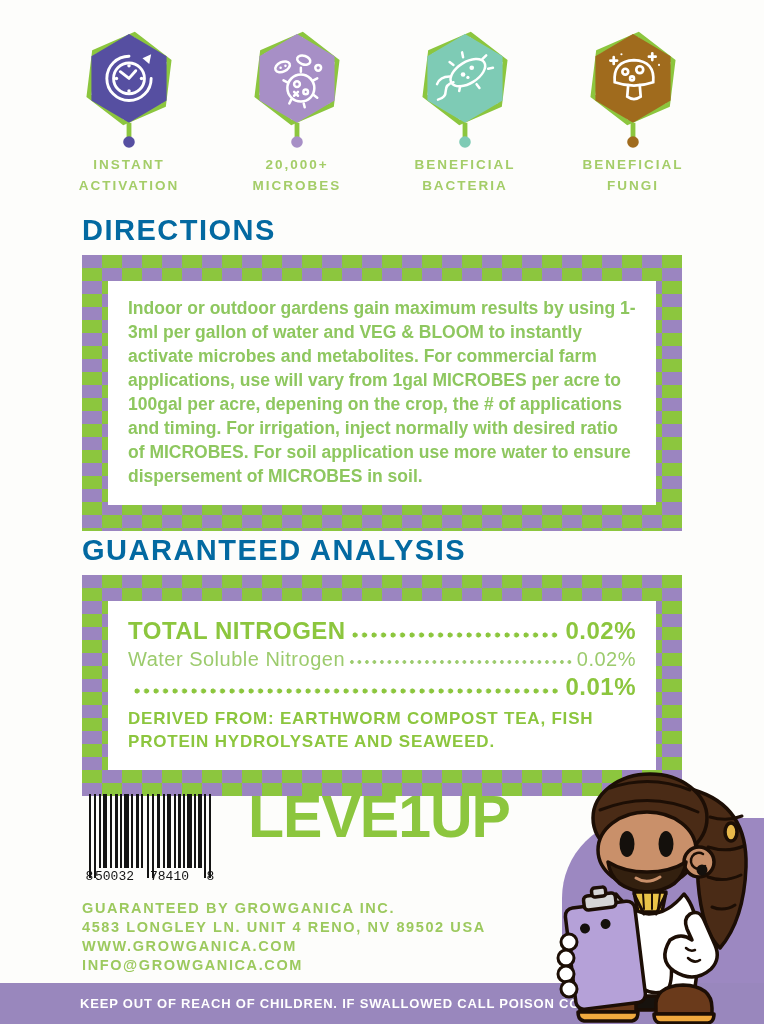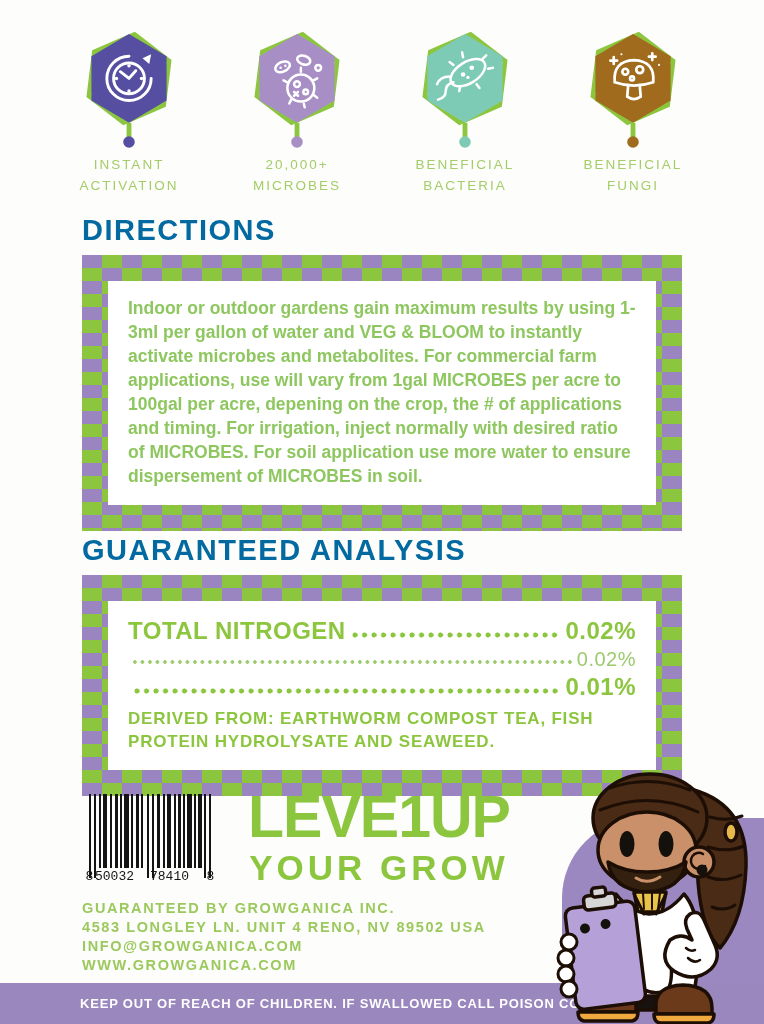--- a/index.html
+++ b/index.html
@@ -6,21 +6,21 @@
   body{
     width:764px;height:1024px;position:relative;overflow:hidden;
     background:#fdfdfb;
     font-family:"Liberation Sans", sans-serif;
   }
   
   .features{position:absolute;top:28px;left:45px;width:674px;display:flex;}
   .feature{width:168px;text-align:center;}
   .feature svg{width:106px;height:122px;display:block;margin:0 auto;}
   .feature-label{
-    margin-top:5px;font-size:13.5px;font-weight:normal;letter-spacing:2px;
+    margin-top:5px;font-size:13.5px;font-weight:bold;letter-spacing:2px;
     color:#a4cd68;line-height:1.55;
   }
   
   .section-heading{
     position:absolute;left:82px;color:#0369a1;font-weight:800;
     font-size:29px;letter-spacing:1.5px;margin:0;
   }
   #directions-heading{top:214px;}
   #analysis-heading{top:534px;}
   
@@ -211,20 +211,21 @@
 <h2 class="section-heading" id="analysis-heading">GUARANTEED ANALYSIS</h2>
 
 <div class="checker-box" id="analysis-box">
   <div class="box-inner">
     <div class="analysis-row">
       <span>TOTAL NITROGEN</span>
       <span class="leader"></span>
       <span>0.02%</span>
     </div>
     <div class="analysis-row sub">
+      <span>Water Soluble Nitrogen</span>
       <span class="leader"></span>
       <span>0.02%</span>
     </div>
     <div class="analysis-row">
       <span class="leader"></span>
       <span>0.01%</span>
     </div>
     <p class="derived">DERIVED FROM: EARTHWORM COMPOST TEA, FISH PROTEIN HYDROLYSATE AND SEAWEED.</p>
   </div>
 </div>
@@ -259,28 +260,27 @@
   <div class="barcode-digits">
     <span class="bd-outer">8</span>
     <span class="bd-group">50032</span>
     <span class="bd-group">78410</span>
     <span class="bd-outer">8</span>
   </div>
 </div>
 
 <div class="brand">
   <div class="brand-line1">LEVE1UP</div>
-  <div class="brand-line2">YOUR GROW</div>
 </div>
 
 <div class="contact">
   <div>GUARANTEED BY GROWGANICA INC.</div>
   <div>4583 LONGLEY LN. UNIT 4 RENO, NV 89502 USA</div>
+  <div>WWW.GROWGANICA.COM</div>
   <div>INFO@GROWGANICA.COM</div>
-  <div>WWW.GROWGANICA.COM</div>
 </div>
 
 <div class="blob"></div>
 
 <svg class="mascot" viewBox="0 0 212 262">
   <g stroke="#1c0e05" stroke-width="3.5" stroke-linecap="round" stroke-linejoin="round">
 
     <path d="M142,28 Q196,44 194,105 Q192,158 168,186 Q150,170 146,120 Q144,60 142,28 Z" fill="#4a2b16"></path>
     <path d="M158,55 Q175,60 190,54 M156,85 Q175,91 192,84 M156,115 Q172,121 189,113 M160,145 Q172,150 183,143" fill="none" stroke-width="3"></path>
     <ellipse cx="179" cy="70" rx="6" ry="9" fill="#e8b84b"></ellipse>

